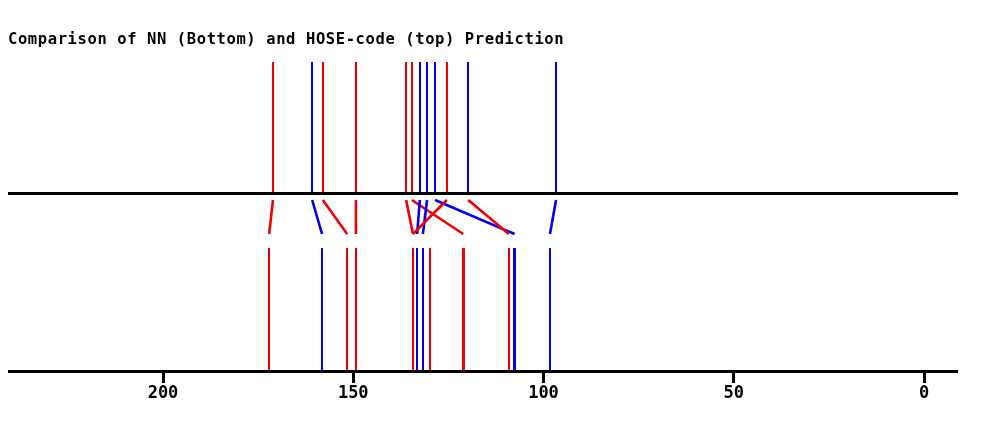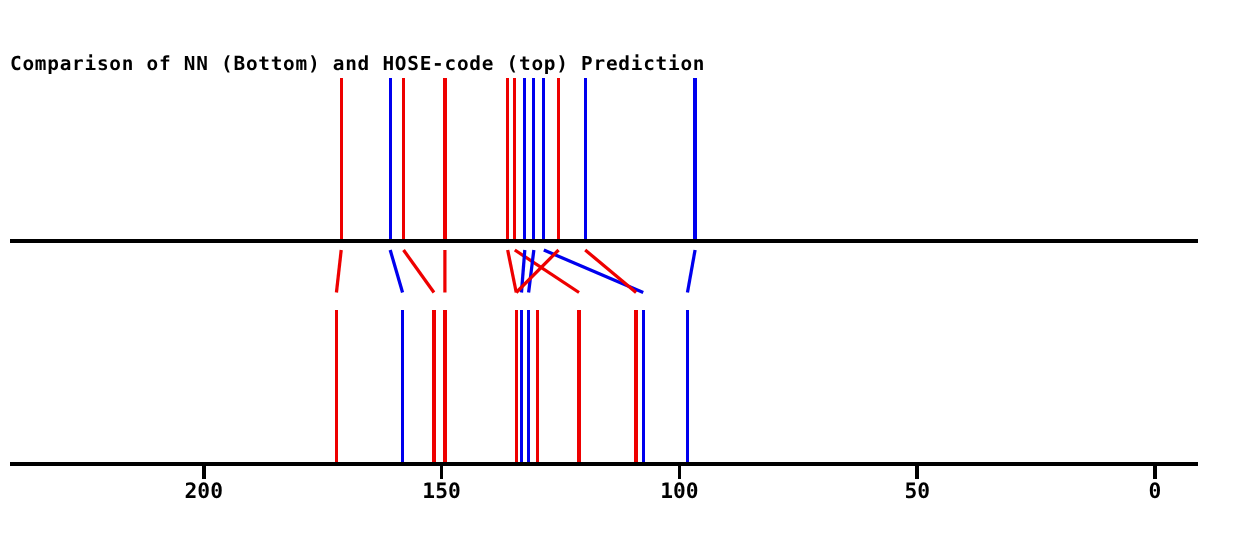--- a/index.html
+++ b/index.html
@@ -23,21 +23,20 @@
   #chart-title {
     position: absolute;
     left: 8px;
     top: 30px;
     font-family: "DejaVu Sans Mono", monospace;
     font-size: 15.5px;
     font-weight: bold;
     color: #000000;
     letter-spacing: 0.6px;
     white-space: nowrap;
-    margin-top: 12px;
   }
   svg#spectrum-svg {
     position: absolute;
     left: 0; top: 0;
     width: 993px;
     height: 426px;
     display: block;
   }
   .tick-label {
     font-family: "DejaVu Sans Mono", monospace;

